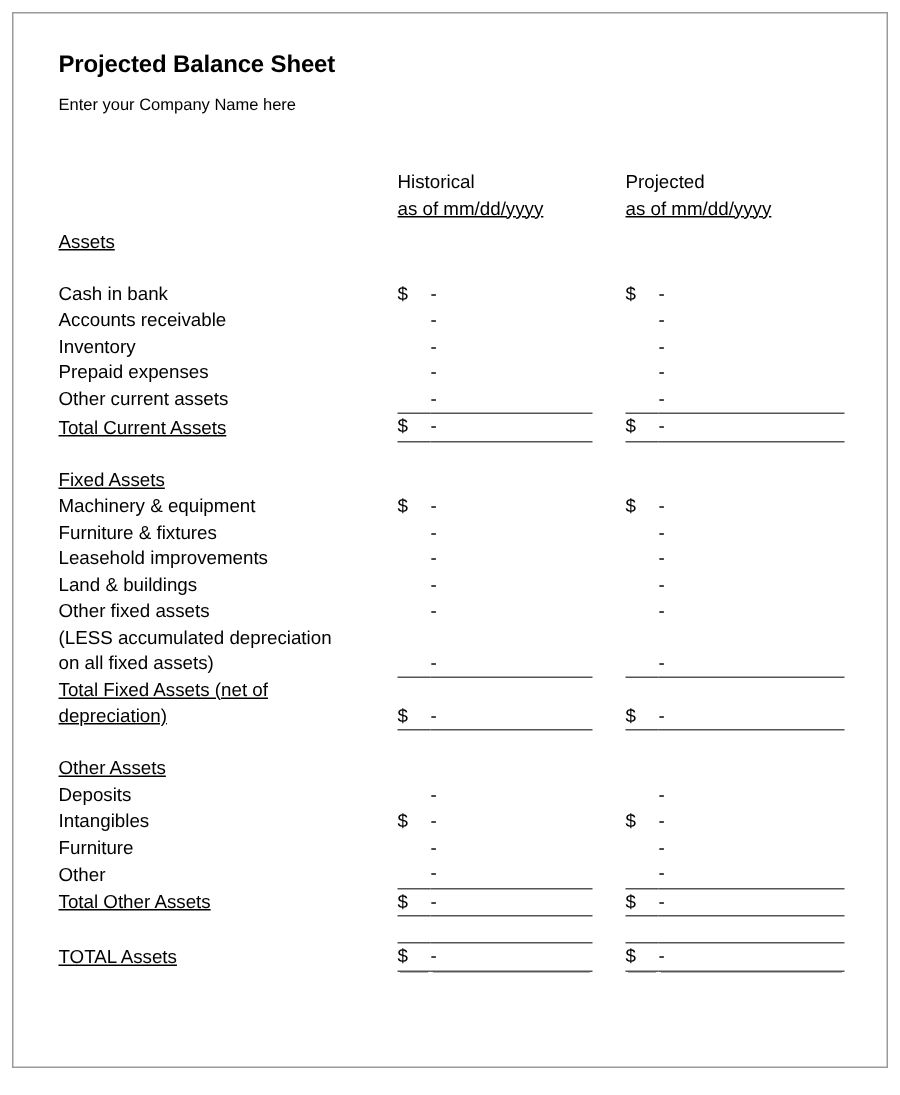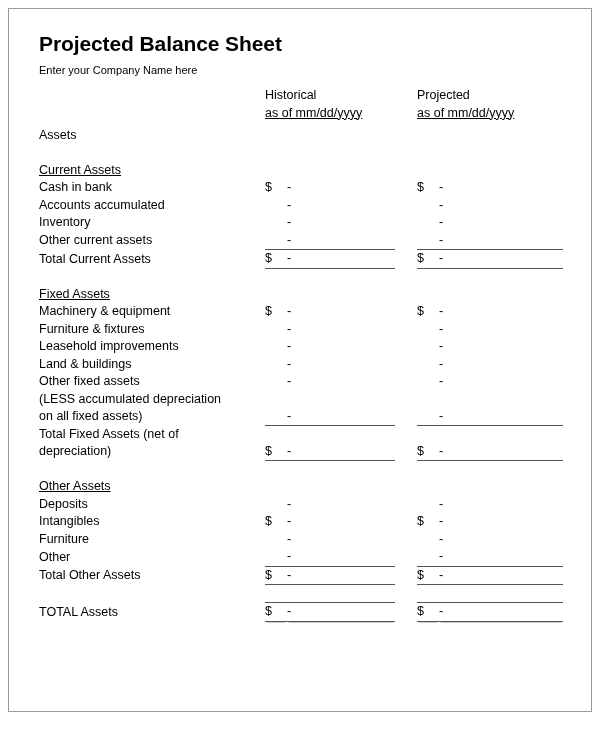--- a/index.html
+++ b/index.html
@@ -29,39 +29,39 @@
 
   .inner {
     position: absolute;
     left: 30px;
     top: 22px;
     width: 524px;
   }
 
   
   .doc-title {
-    font-size: 21px;
+    font-size: 16px;
     font-weight: bold;
     letter-spacing: -0.1px;
     line-height: 26px;
     margin: 0;
     white-space: nowrap;
   }
   .doc-subtitle {
     font-size: 11px;
     line-height: 18px;
     margin: 4px 0 0 0;
     white-space: nowrap;
   }
 
   
   table.sheet {
     border-collapse: collapse;
     width: 524px;
-    margin-top: 8px;
+    margin-top: 34px;
     table-layout: fixed;
   }
   table.sheet col.c-label { width: 226px; }
   table.sheet col.c-cur1  { width: 22px;  }
   table.sheet col.c-val1  { width: 108px; }
   table.sheet col.c-gap   { width: 22px;  }
   table.sheet col.c-cur2  { width: 22px;  }
   table.sheet col.c-val2  { width: 124px; }
 
   table.sheet td, table.sheet th {
@@ -87,21 +87,21 @@
     font-weight: normal;
     font-size: 12.5px;
     line-height: 16px;
     text-decoration: underline;
   }
 
   .lbl { padding-left: 1px; }
   .cur { text-align: left; padding-left: 2px; }
   .val { text-align: right; padding-right: 6px; }
 
-  .bold { font-weight: bold; }
+  .bold { font-weight: bold; text-decoration: underline; }
   .underline-head {
     font-weight: bold;
     text-decoration: underline;
   }
 
   
   tr.sp-lg td { height: 17px; line-height: 17px; font-size: 1px; }
   tr.sp-xs td { height: 5px;  line-height: 5px;  font-size: 1px; }
 
   
@@ -157,43 +157,47 @@
 
         <tr>
           <td class="lbl bold">Assets</td>
           <td colspan="5"></td>
         </tr>
 
         <tr class="sp-lg">
             <td colspan="6"></td>
           </tr>
 
-        <tr>
-          <td class="lbl underline-head">Current Assets</td>
-          <td colspan="5"></td>
-        </tr>
 
         <tr>
           <td class="lbl">Cash in bank</td>
           <td class="cur">$</td>
           <td class="val">-</td>
           <td></td>
           <td class="cur">$</td>
           <td class="val">-</td>
         </tr>
         <tr>
-          <td class="lbl">Accounts accumulated</td>
+          <td class="lbl">Accounts receivable</td>
           <td class="cur"></td>
           <td class="val">-</td>
           <td></td>
           <td class="cur"></td>
           <td class="val">-</td>
         </tr>
         <tr>
           <td class="lbl">Inventory</td>
+          <td class="cur"></td>
+          <td class="val">-</td>
+          <td></td>
+          <td class="cur"></td>
+          <td class="val">-</td>
+        </tr>
+        <tr>
+          <td class="lbl">Prepaid expenses</td>
           <td class="cur"></td>
           <td class="val">-</td>
           <td></td>
           <td class="cur"></td>
           <td class="val">-</td>
         </tr>
         <tr>
           <td class="lbl">Other current assets</td>
           <td class="cur"></td>
           <td class="val">-</td>

